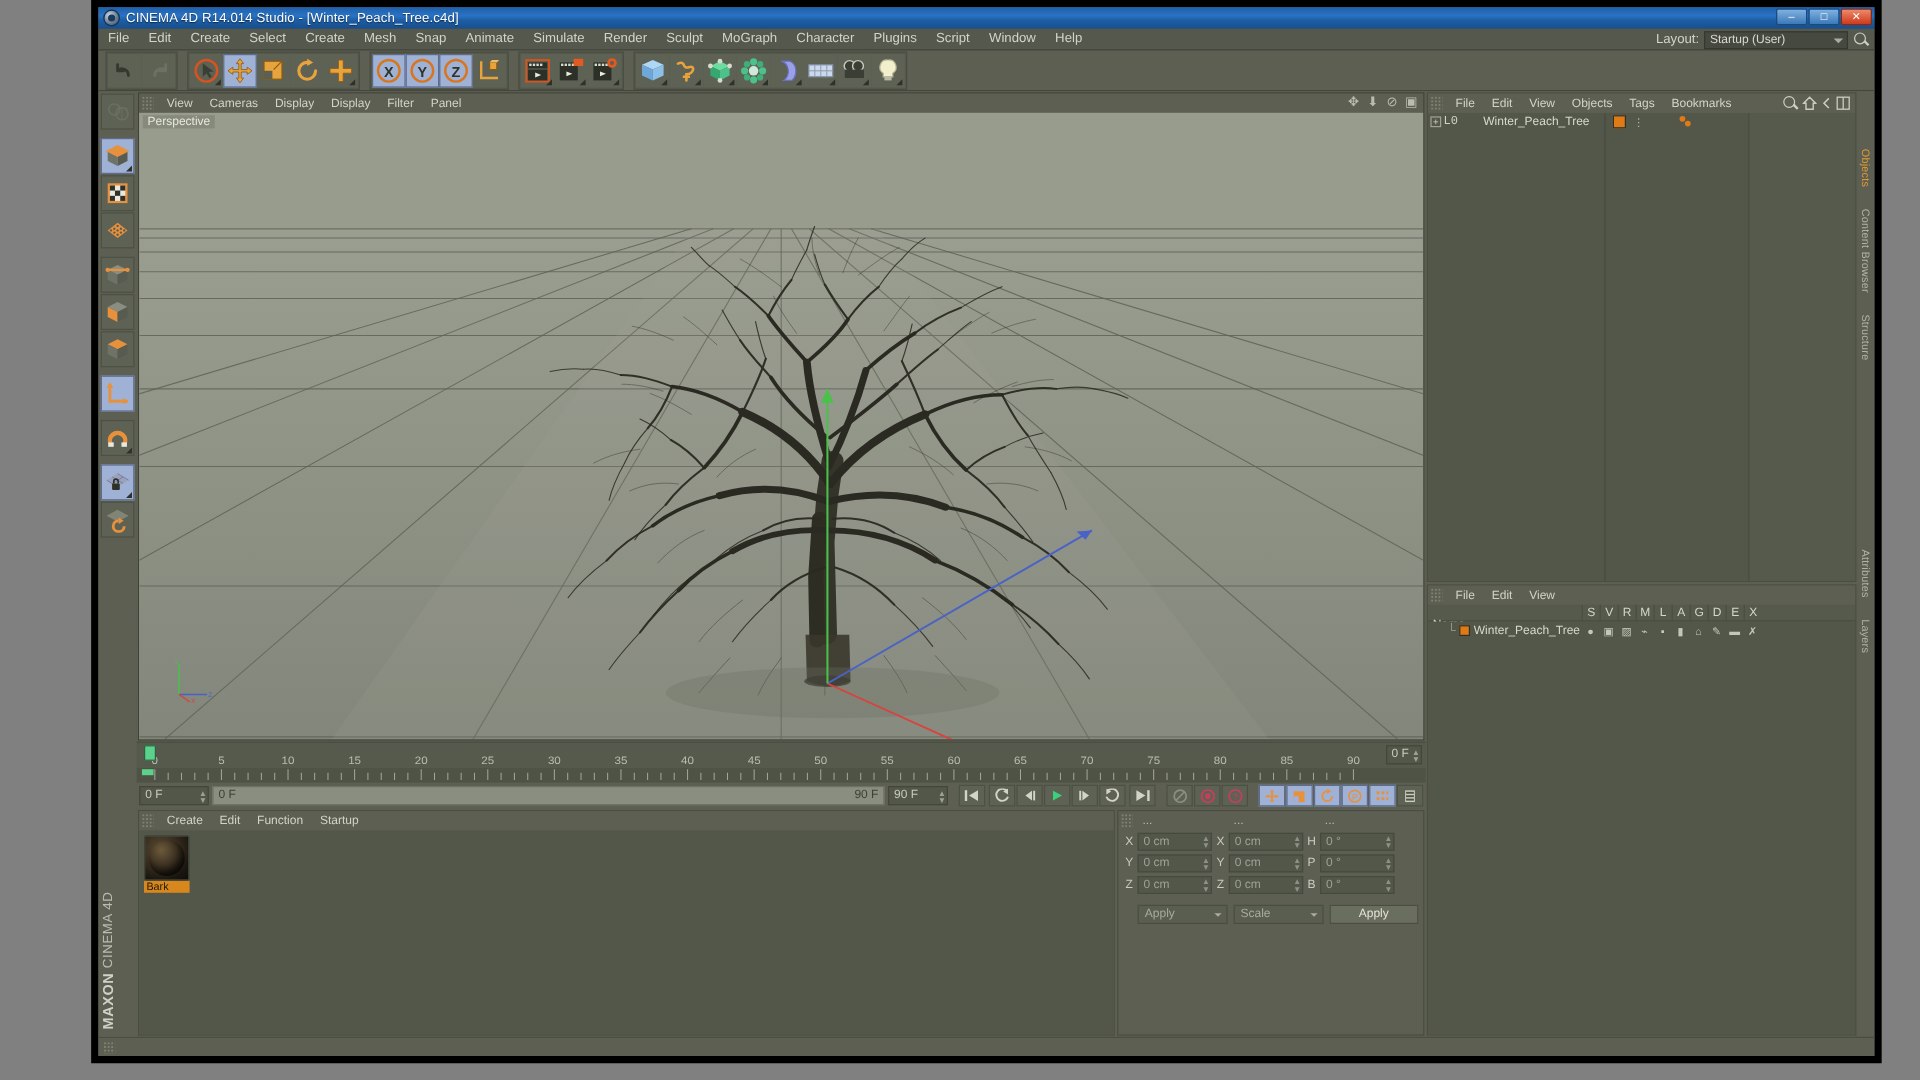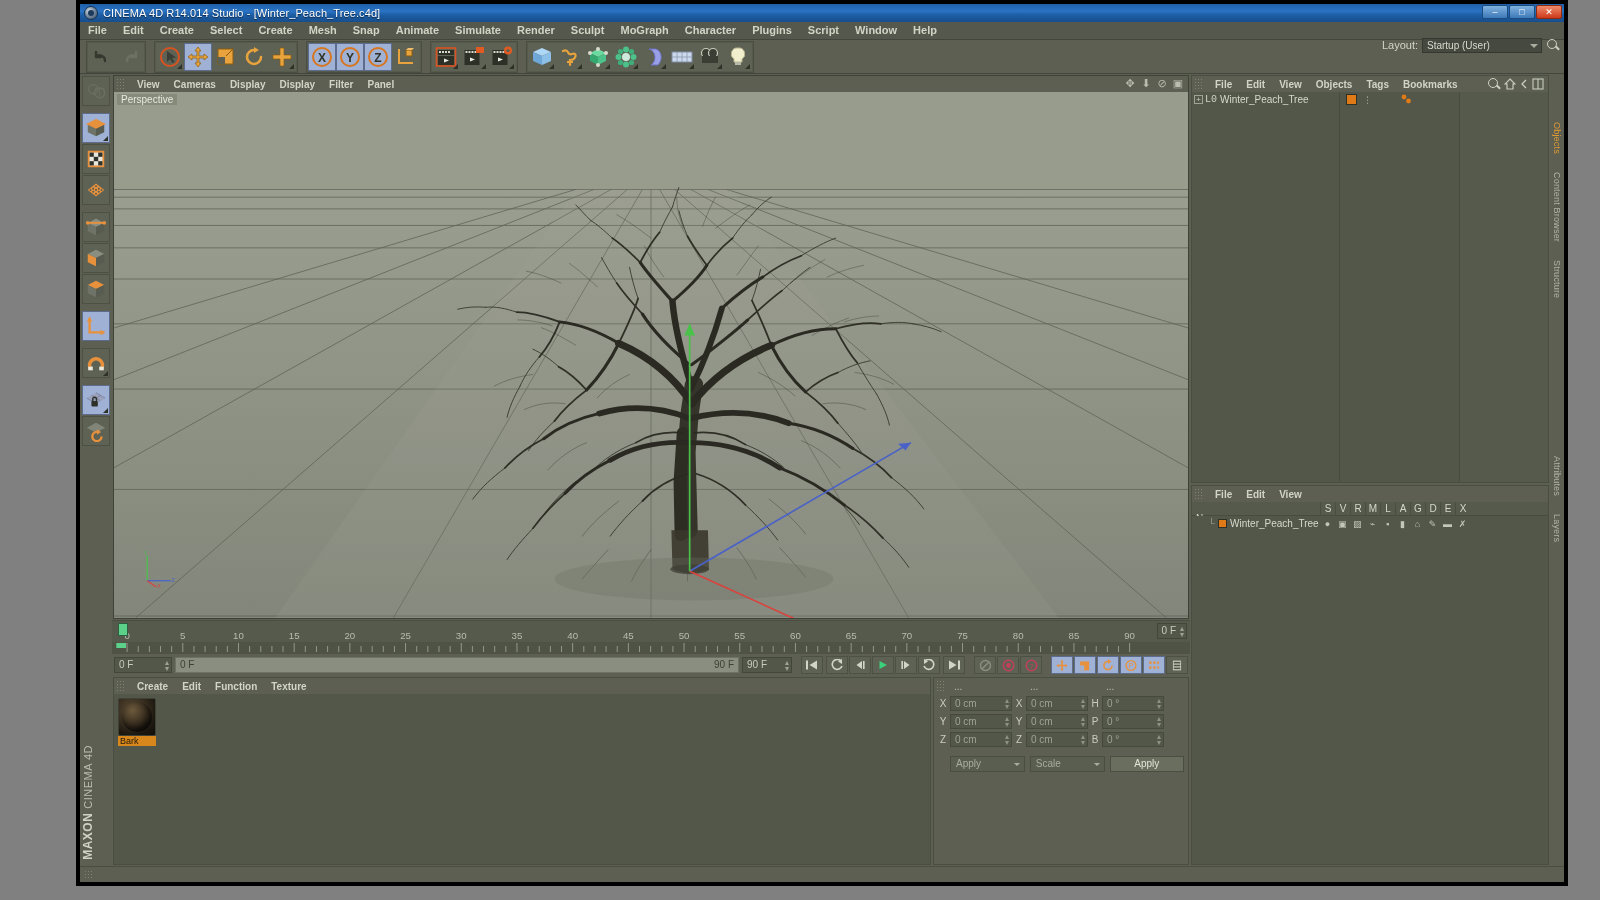--- a/index.html
+++ b/index.html
@@ -6,21 +6,21 @@
   html, body {
     width: 1600px; height: 900px;
     background: #808080;
     font-family: "Liberation Sans", sans-serif;
     overflow: hidden;
   }
   #app {
     position: absolute; left: 76px; top: 0;
     width: 1492px; height: 886px;
     background: #5c5f52;
-    border: 4px solid #000000;
+    border: 6px solid #000000;
     display: flex; flex-direction: column;
   }
 
   
   .titlebar {
     height: 18px; flex: 0 0 18px;
     background: linear-gradient(to bottom, #1f5fa8 0%, #2a73c4 40%, #1d5ea6 60%, #174e8c 100%);
     display: flex; align-items: center;
     position: relative;
   }
@@ -53,24 +53,24 @@
   
   .menubar {
     height: 18px; flex: 0 0 18px;
     background: #55584c;
     display: flex; align-items: center;
     border-bottom: 1px solid #43463c;
     position: relative;
   }
   .menu-item {
     color: #d2d4c8; font-size: 11px;
-    padding: 1px 8px; white-space: nowrap; line-height: 15px; font-weight: bold;
+    padding: 1px 8px; white-space: nowrap; line-height: 15px;
   }
   .layout-area {
-    position: absolute; right: 4px; top: 14px; height: 18px;
+    position: absolute; right: 4px; top: 0; height: 18px;
     display: flex; align-items: center; gap: 4px;
   }
   .layout-label { color: #d2d4c8; font-size: 11px; }
   .layout-select {
     width: 120px; height: 15px; background: #464940;
     border: 1px solid #35382f; color: #d8dacd; font-size: 10px;
     padding: 0 14px 0 4px; line-height: 13px; position: relative;
   }
   .layout-select .arw {
     position: absolute; right: 3px; top: 5px;
@@ -238,21 +238,21 @@
   .omicons { position:absolute; right:4px; top:1px; display:flex; gap:3px; align-items:center; }
   .ombody { flex:1 1 auto; background:#53574a; display:flex; }
   .omtree { width: 148px; flex:0 0 148px; border-right:1px solid #474b40; }
   .omtags { flex:1 1 auto; border-right:1px solid #474b40; }
   .omright { width: 88px; flex:0 0 88px; background:#565a4d; }
   .omrow { display:flex; align-items:center; height:15px; padding-left:2px; }
   .omrow .plus {
     width:9px; height:9px; border:1px solid #9fa396; color:#cfd2c5; font-size:8px;
     line-height:7px; text-align:center; margin-right:2px;
   }
-  .omrow .objicon { color:#cfd2c5; font-size:10px; margin-right:3px; font-family:"Liberation Mono", monospace;}
+  .omrow .objicon { color:#cfd2c5; font-size:10px; margin-right:21px; font-family:"Liberation Mono", monospace;}
   .omrow .objname { color:#d6d9cc; font-size:10px; white-space:nowrap; }
   .tagbox { width:11px; height:11px; background:#df7a16; border:1px solid #2e3128; display:inline-block; }
 
   .attrmgr { flex: 1 1 auto; border:1px solid #4a4e42; margin:1px; display:flex; flex-direction:column; min-height:0; }
   .amhead { height:16px; flex:0 0 16px; display:flex; align-items:center; background:#5c5f52; }
   .amhead .menu-item { font-size:10px; padding:0 7px; }
   .amcolhdr { height:14px; flex:0 0 14px; background:#565a4d; display:flex; align-items:center;
               border-bottom:1px solid #474b40; }
   .amcolhdr .nm { color:#d4d7ca; font-size:10px; padding-left:4px; width:128px;margin-top:19px; }
   .amcolhdr .cc { color:#d4d7ca; font-size:10px; width:15px; text-align:center;
@@ -1106,21 +1106,21 @@
       </div>
 
       <div class="bottomrow">
 
         <div class="matmgr">
           <div class="panelhead">
             <div class="gripdots"></div>
             <div class="menu-item">Create</div>
             <div class="menu-item">Edit</div>
             <div class="menu-item">Function</div>
-            <div class="menu-item">Texture</div>
+            <div class="menu-item">Startup</div>
           </div>
           <div class="matbody">
             <div class="matchip">
               <div class="matsphere"></div>
               <div class="matname">Bark</div>
             </div>
           </div>
         </div>
 
         <div class="coordpanel">

